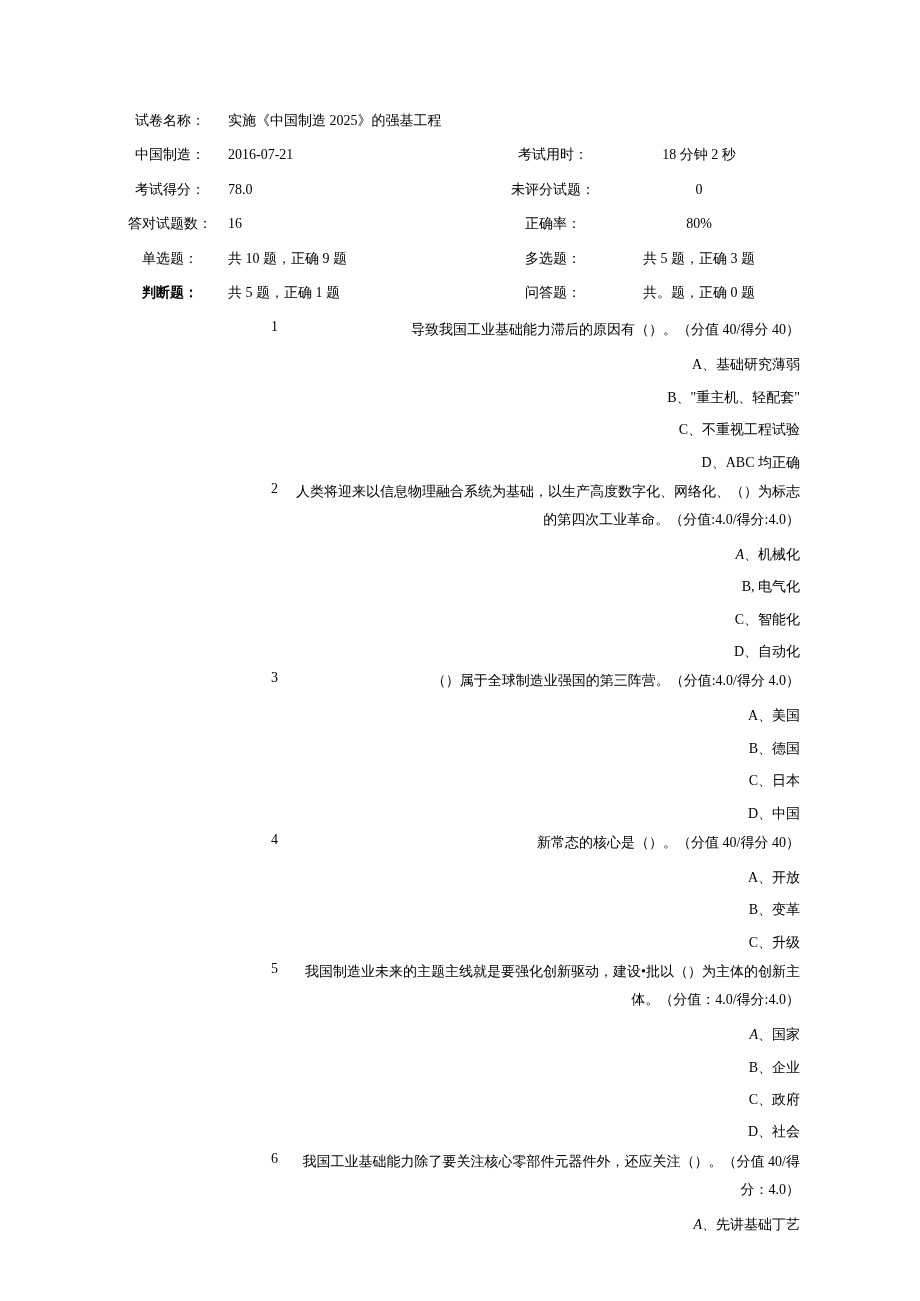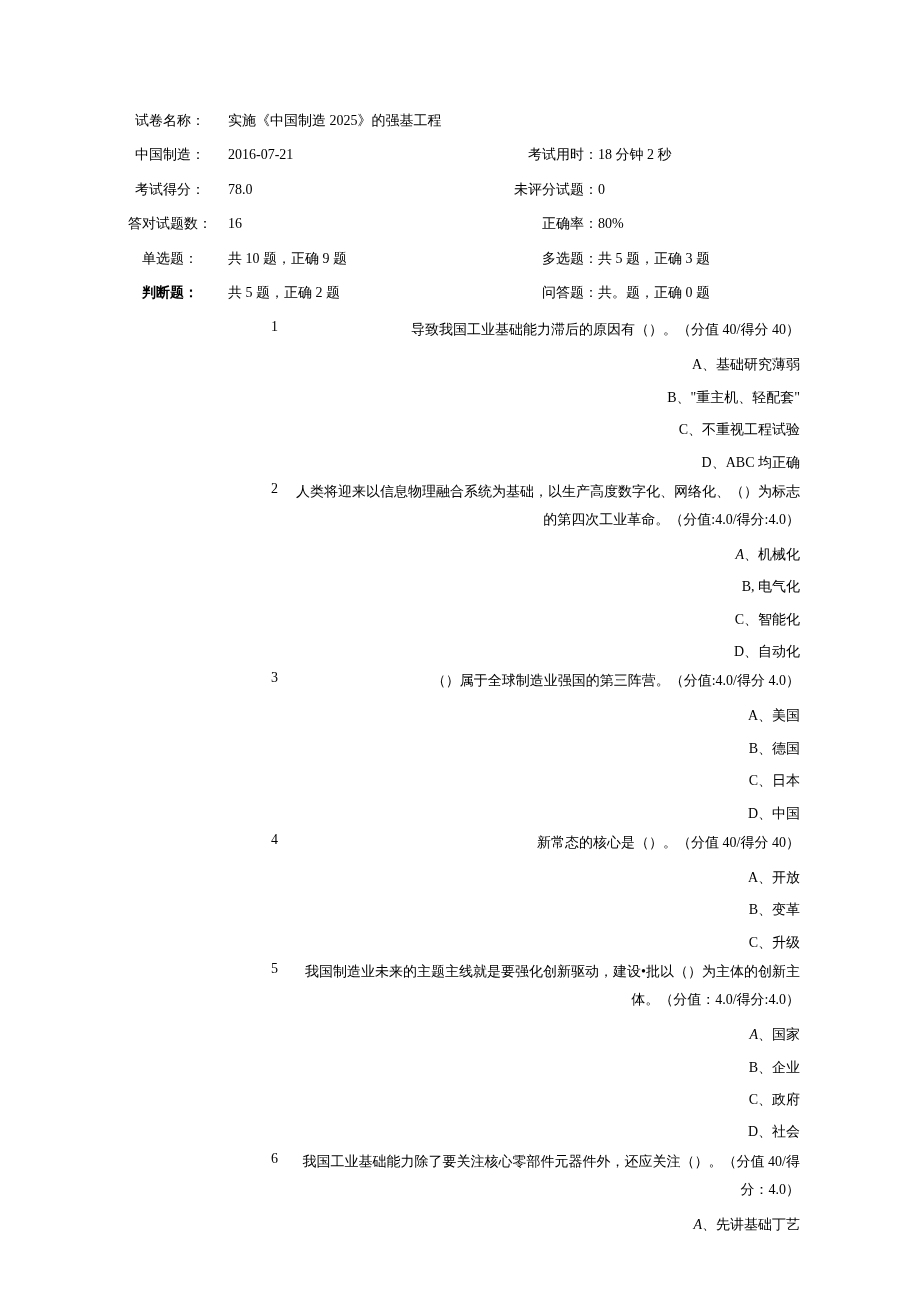--- a/index.html
+++ b/index.html
@@ -18,24 +18,25 @@
     .meta-label {
       width: 100px;
       text-align: center;
       padding-right: 8px;
     }
     .meta-value {
       width: 280px;
     }
     .meta-label2 {
       width: 90px;
-      text-align: right;
+      text-align: center;
     }
     .meta-value2 {
       flex: 1;
+      text-align: center;
     }
     .bold { font-weight: bold; }
     .questions {
       margin-left: 140px;
       margin-top: 4px;
     }
     .q {
       display: flex;
       margin-bottom: 2px;
       align-items: flex-start;
@@ -93,21 +94,21 @@
     <div class="meta-value2">80%</div>
   </div>
   <div class="meta-row">
     <div class="meta-label">单选题：</div>
     <div class="meta-value">共 10 题，正确 9 题</div>
     <div class="meta-label2">多选题：</div>
     <div class="meta-value2">共 5 题，正确 3 题</div>
   </div>
   <div class="meta-row">
     <div class="meta-label bold">判断题：</div>
-    <div class="meta-value">共 5 题，正确 2 题</div>
+    <div class="meta-value">共 5 题，正确 1 题</div>
     <div class="meta-label2">问答题：</div>
     <div class="meta-value2">共。题，正确 0 题</div>
   </div>
 </div>
 
 <div class="questions" id="questions">
     <div class="q">
       <div class="q-num">1</div>
       <div class="q-body">
         <div class="q-text">导致我国工业基础能力滞后的原因有（）。（分值 40/得分 40）</div>

